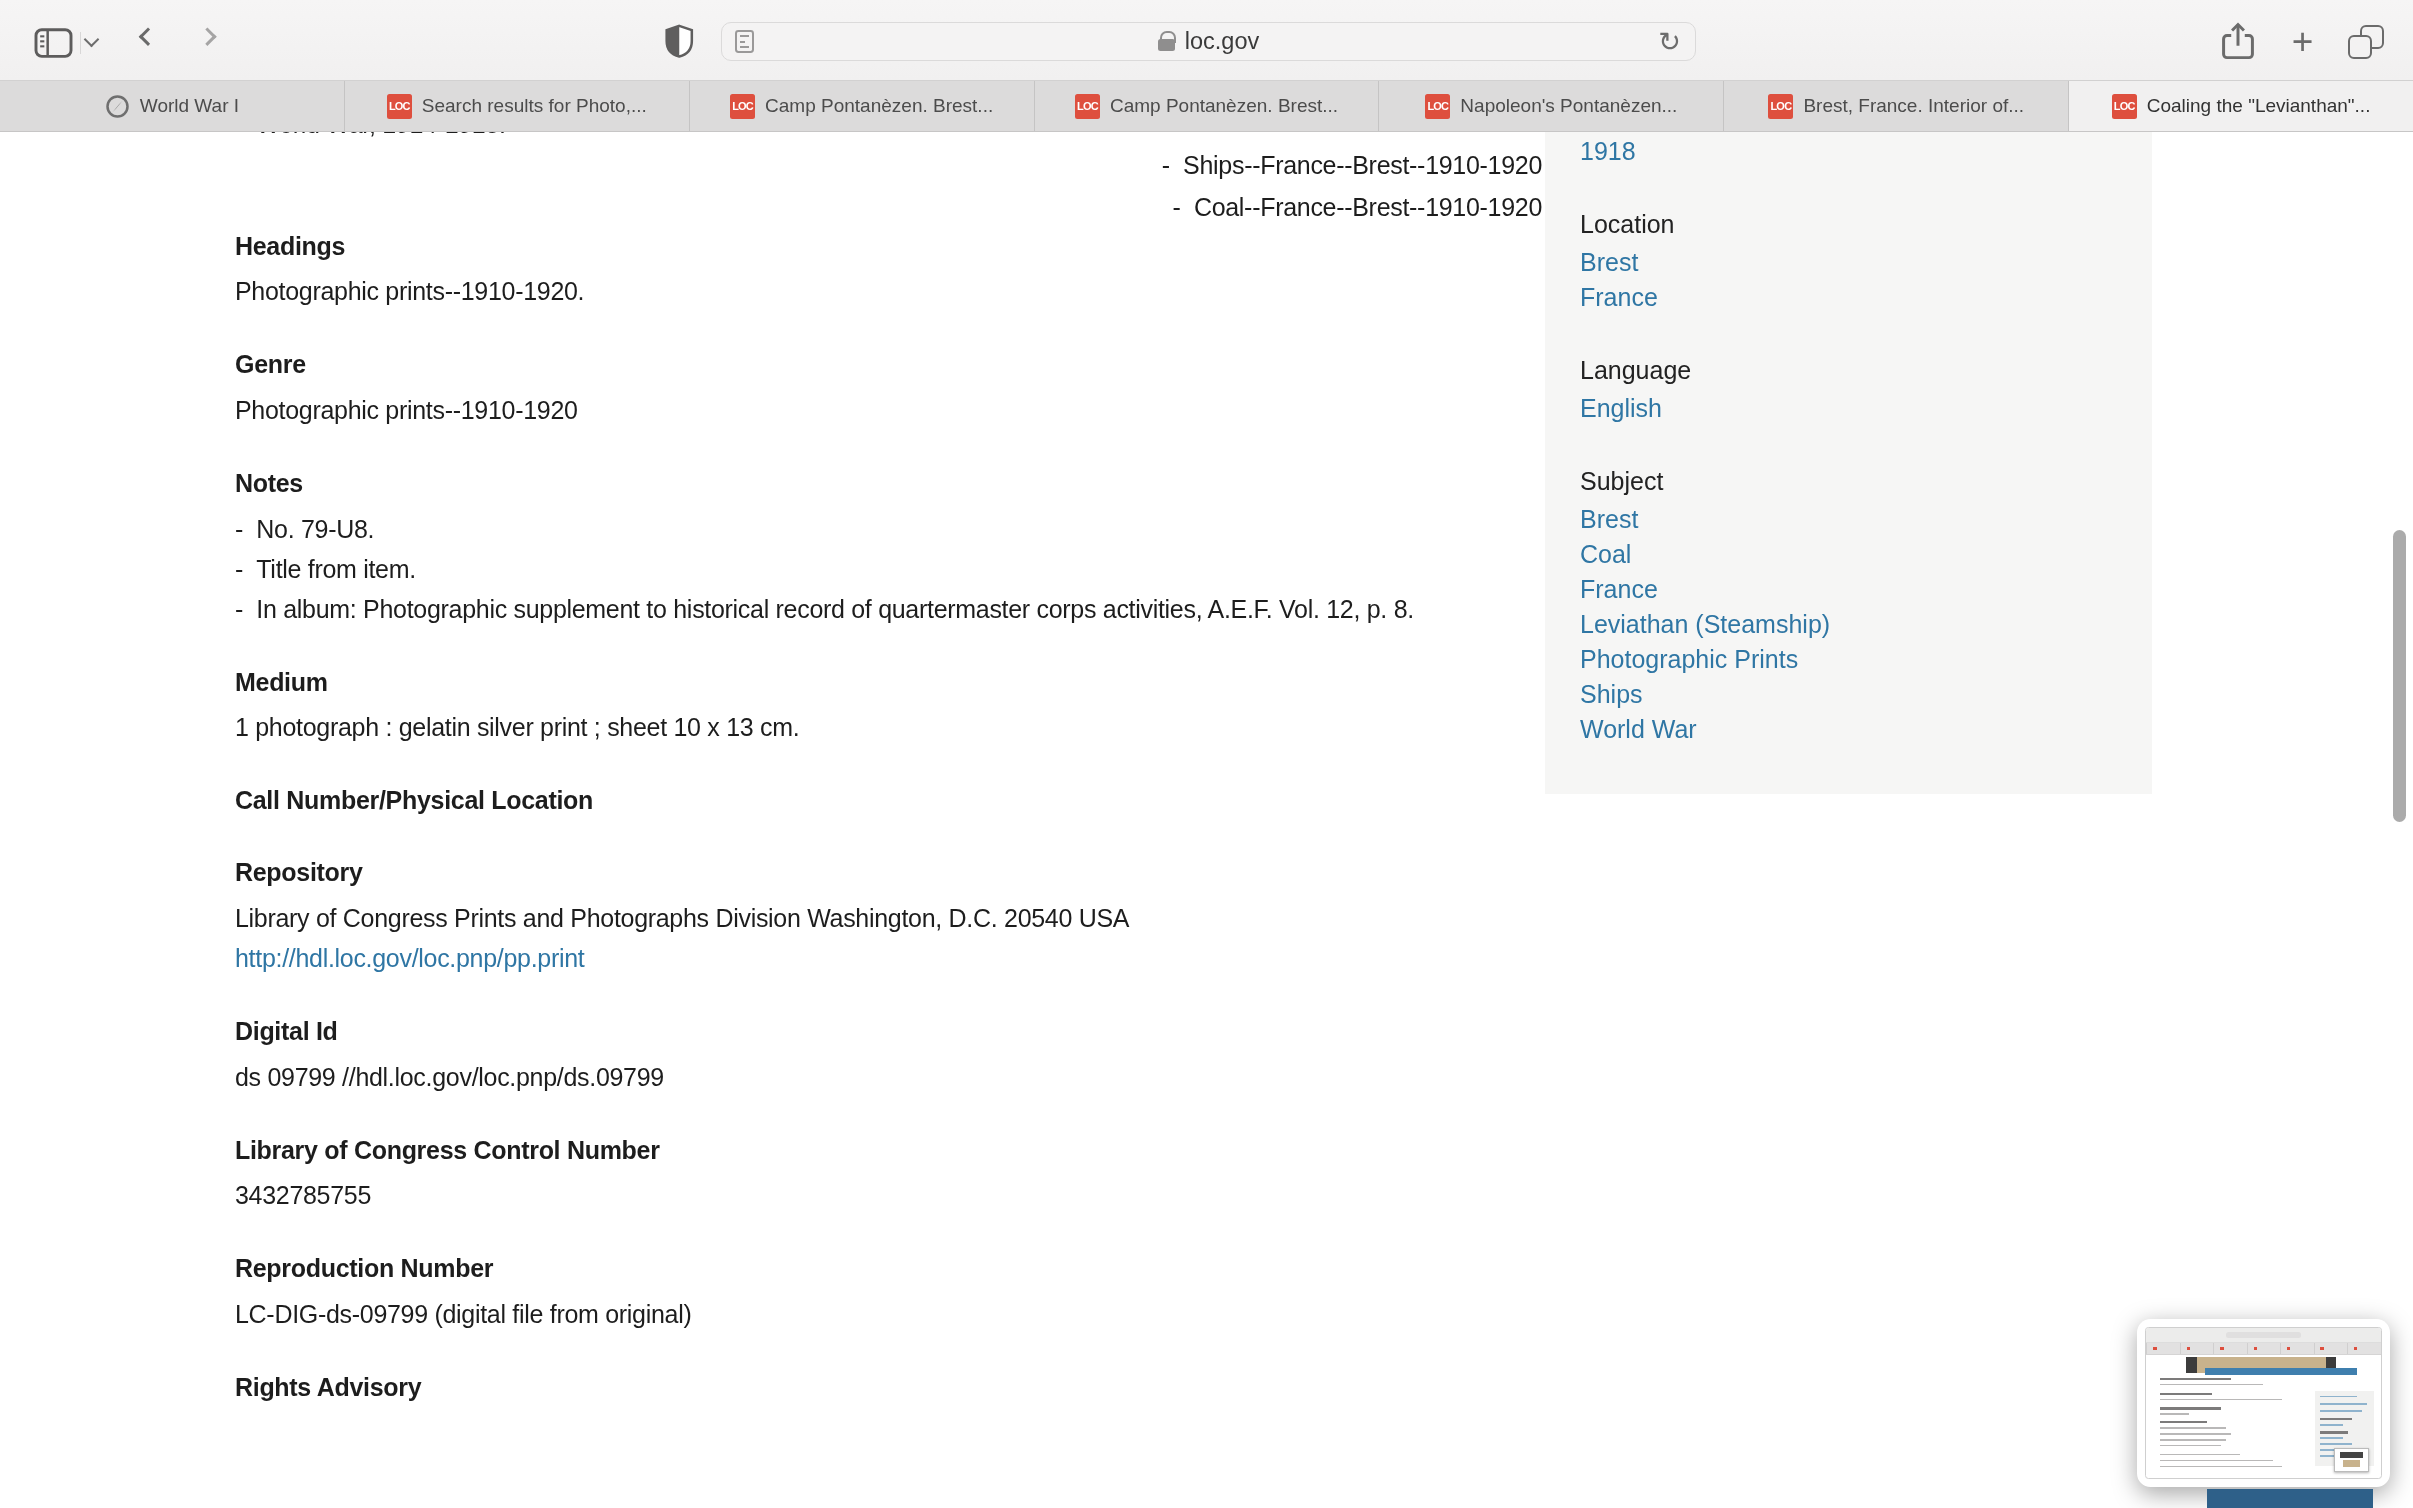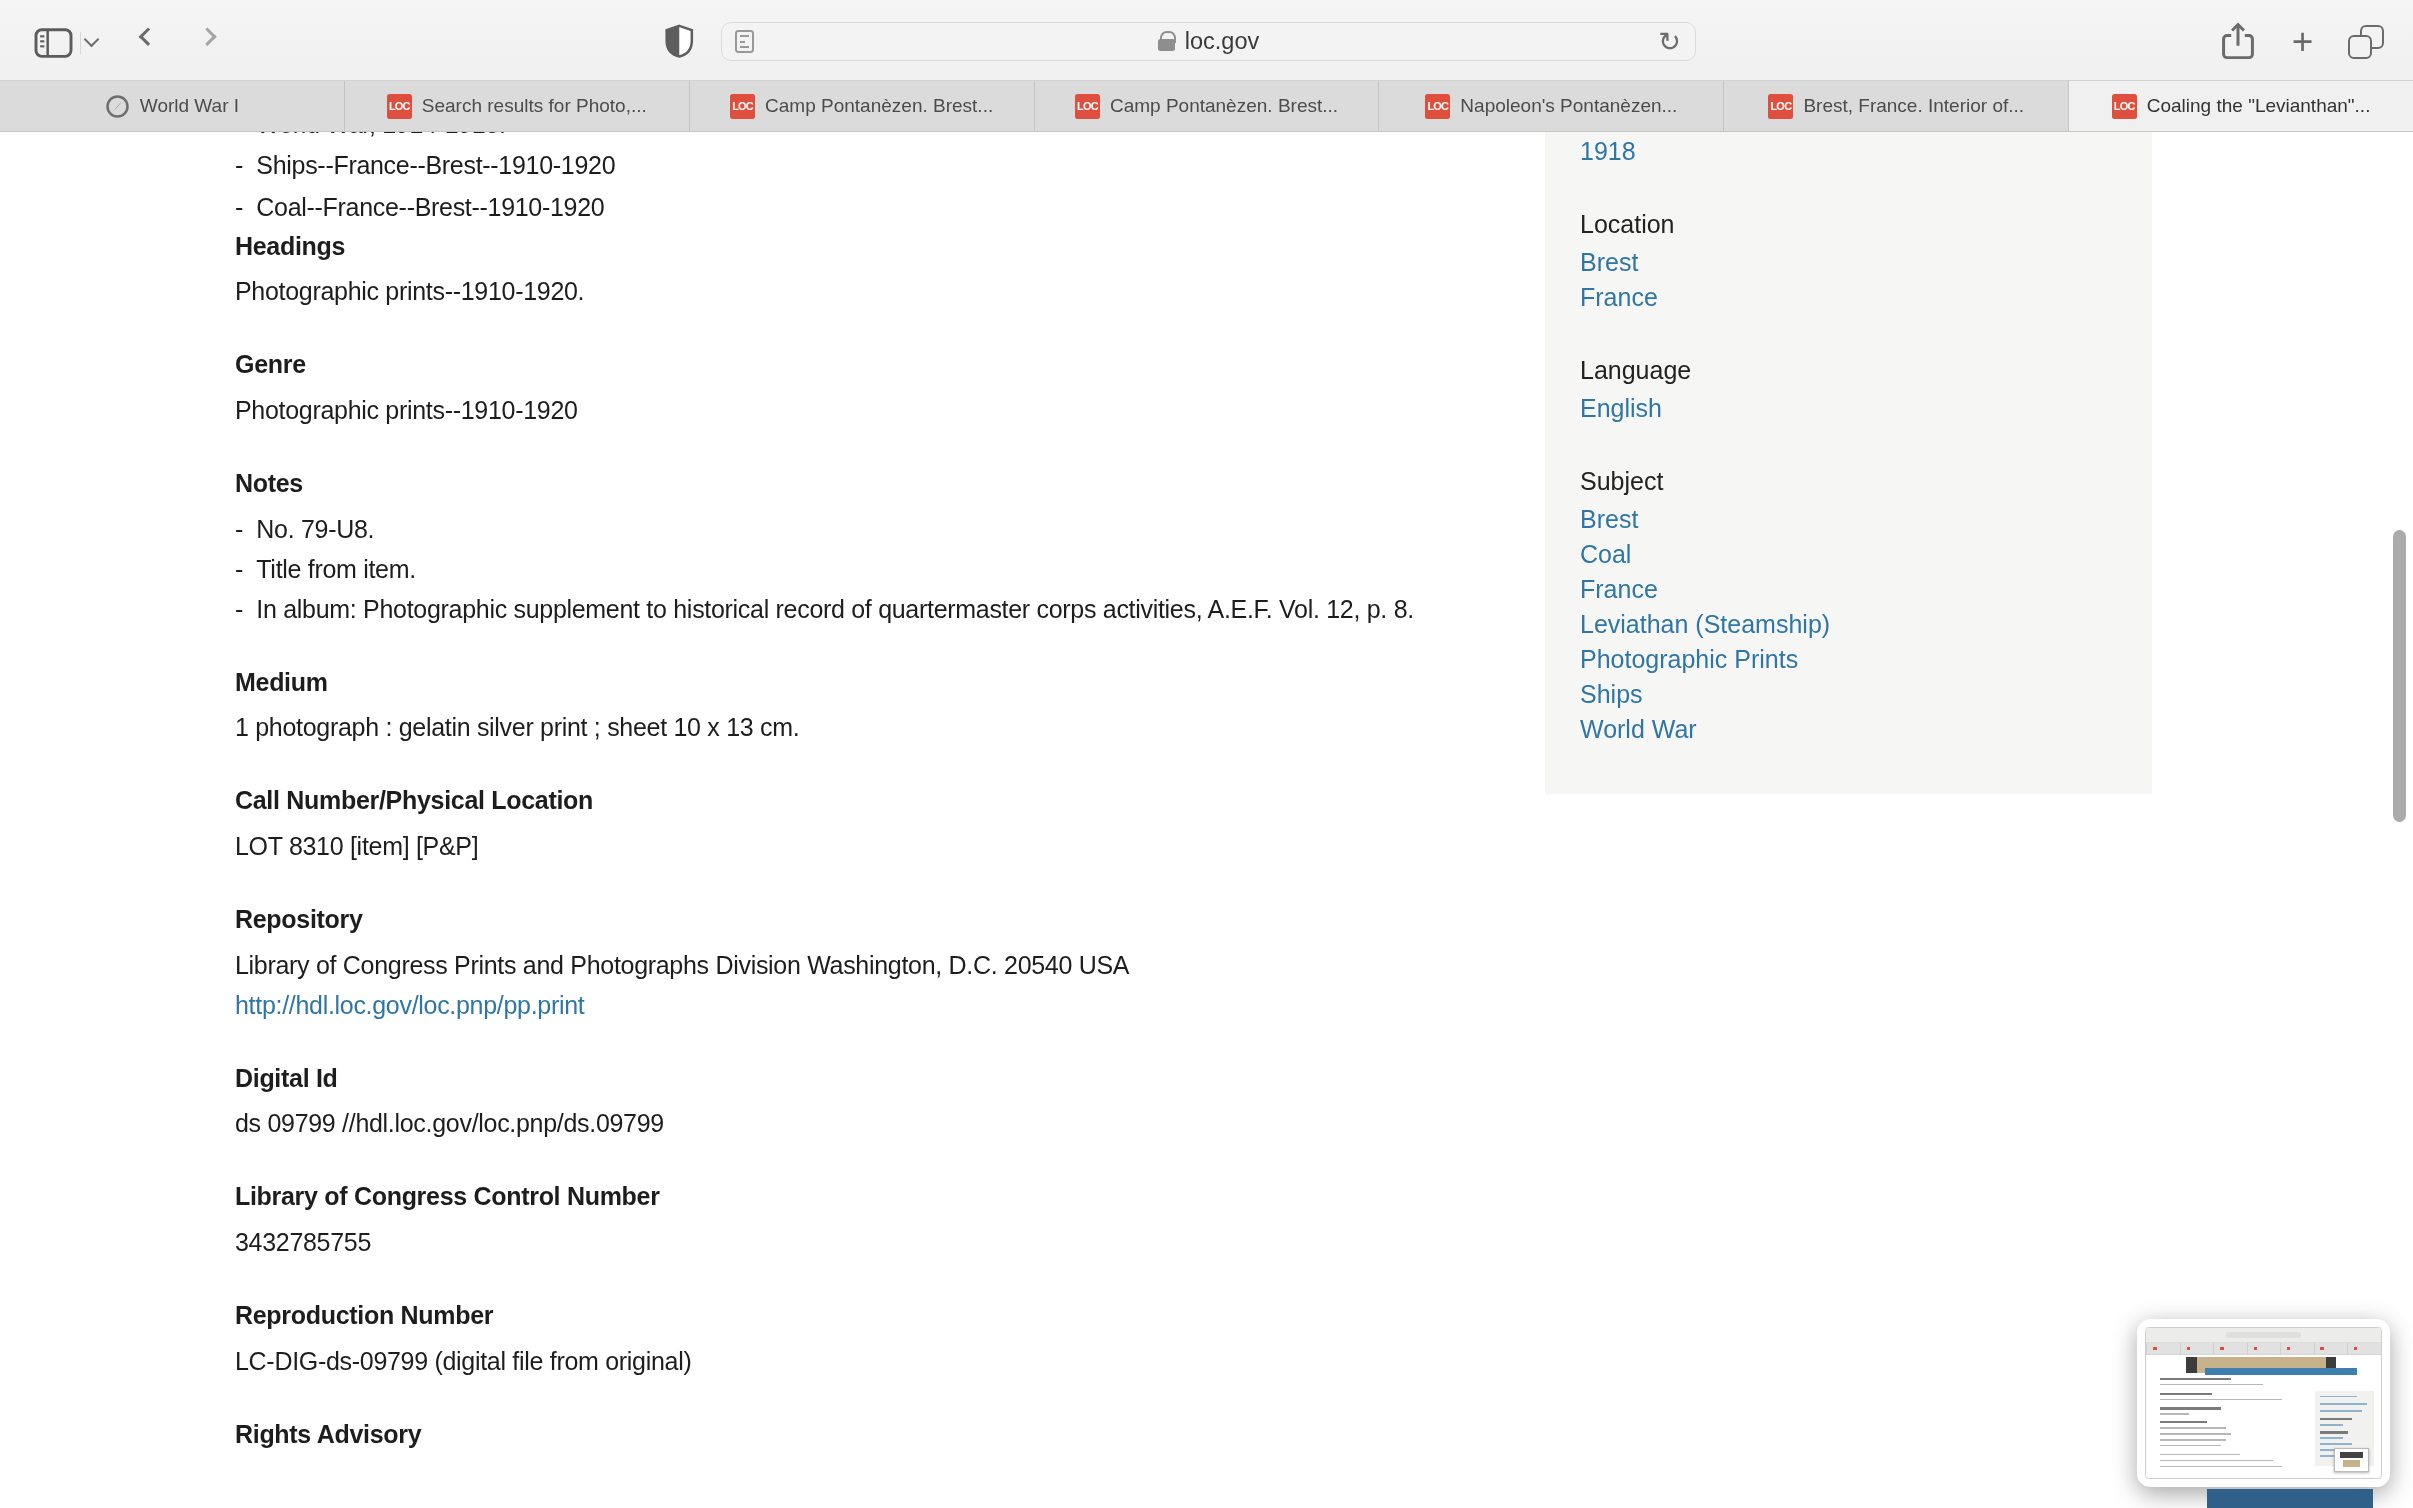--- a/index.html
+++ b/index.html
@@ -52,21 +52,21 @@
   .loc-fav { width:25px; height:25px; background:#de4f3e; border-radius:2.5px; color:#fff;
     font-weight:700; font-size:11px; display:flex; align-items:center; justify-content:center;
     font-family:"Liberation Sans",sans-serif; letter-spacing:-0.8px; flex:0 0 auto; }
 
   
   #viewport { position:absolute; left:0; top:132px; width:2413px; height:1376px; background:#fff; overflow:hidden; }
 
   #content { position:absolute; left:235px; top:0; width:1307px; color:#1d1d1d;
     font-size:25px; letter-spacing:-0.3px; }
   #content .clipped { margin-top:-28.5px; line-height:40px; }
-  #content .line { line-height:42px; }
+  #content .line { line-height:42px;text-align:right; }
   #content h3 { font-size:25px; line-height:37px; font-weight:700; margin-top:35px; margin-bottom:6.7px; letter-spacing:-0.3px;}
   #content .sec:first-of-type h3 { margin-top:0; }
   #content .val { line-height:40px; }
   #content .bullet::before { content:"-\00a0\00a0"; }
   a.lnk, .lnk { color:#2f76a4; text-decoration:none; cursor:pointer; }
 
   
   #facet-box { position:absolute; left:1545px; top:0; width:607px; height:662px; background:#f6f6f5; padding:1.7px 0 0 35px; }
   #facet-box .toplink { font-size:25px; line-height:35px; }
   #facet-box h4 { font-size:25px; font-weight:400; color:#222; line-height:37px; margin-top:37px; }
@@ -218,21 +218,20 @@
           <div class="val bullet">No. 79-U8.</div>
           <div class="val bullet">Title from item.</div>
           <div class="val bullet">In album: Photographic supplement to historical record of quartermaster corps activities, A.E.F. Vol. 12, p. 8.</div>
         </div>
         <div class="sec">
           <h3>Medium</h3>
           <div class="val">1 photograph : gelatin silver print ; sheet 10 x 13 cm.</div>
         </div>
         <div class="sec">
           <h3>Call Number/Physical Location</h3>
-          <div class="val">LOT 8310 [item] [P&amp;P]</div>
         </div>
         <div class="sec">
           <h3>Repository</h3>
           <div class="val">Library of Congress Prints and Photographs Division Washington, D.C. 20540 USA</div>
           <div class="val lnk">http://hdl.loc.gov/loc.pnp/pp.print</div>
         </div>
         <div class="sec">
           <h3>Digital Id</h3>
           <div class="val">ds 09799 //hdl.loc.gov/loc.pnp/ds.09799</div>
         </div>

